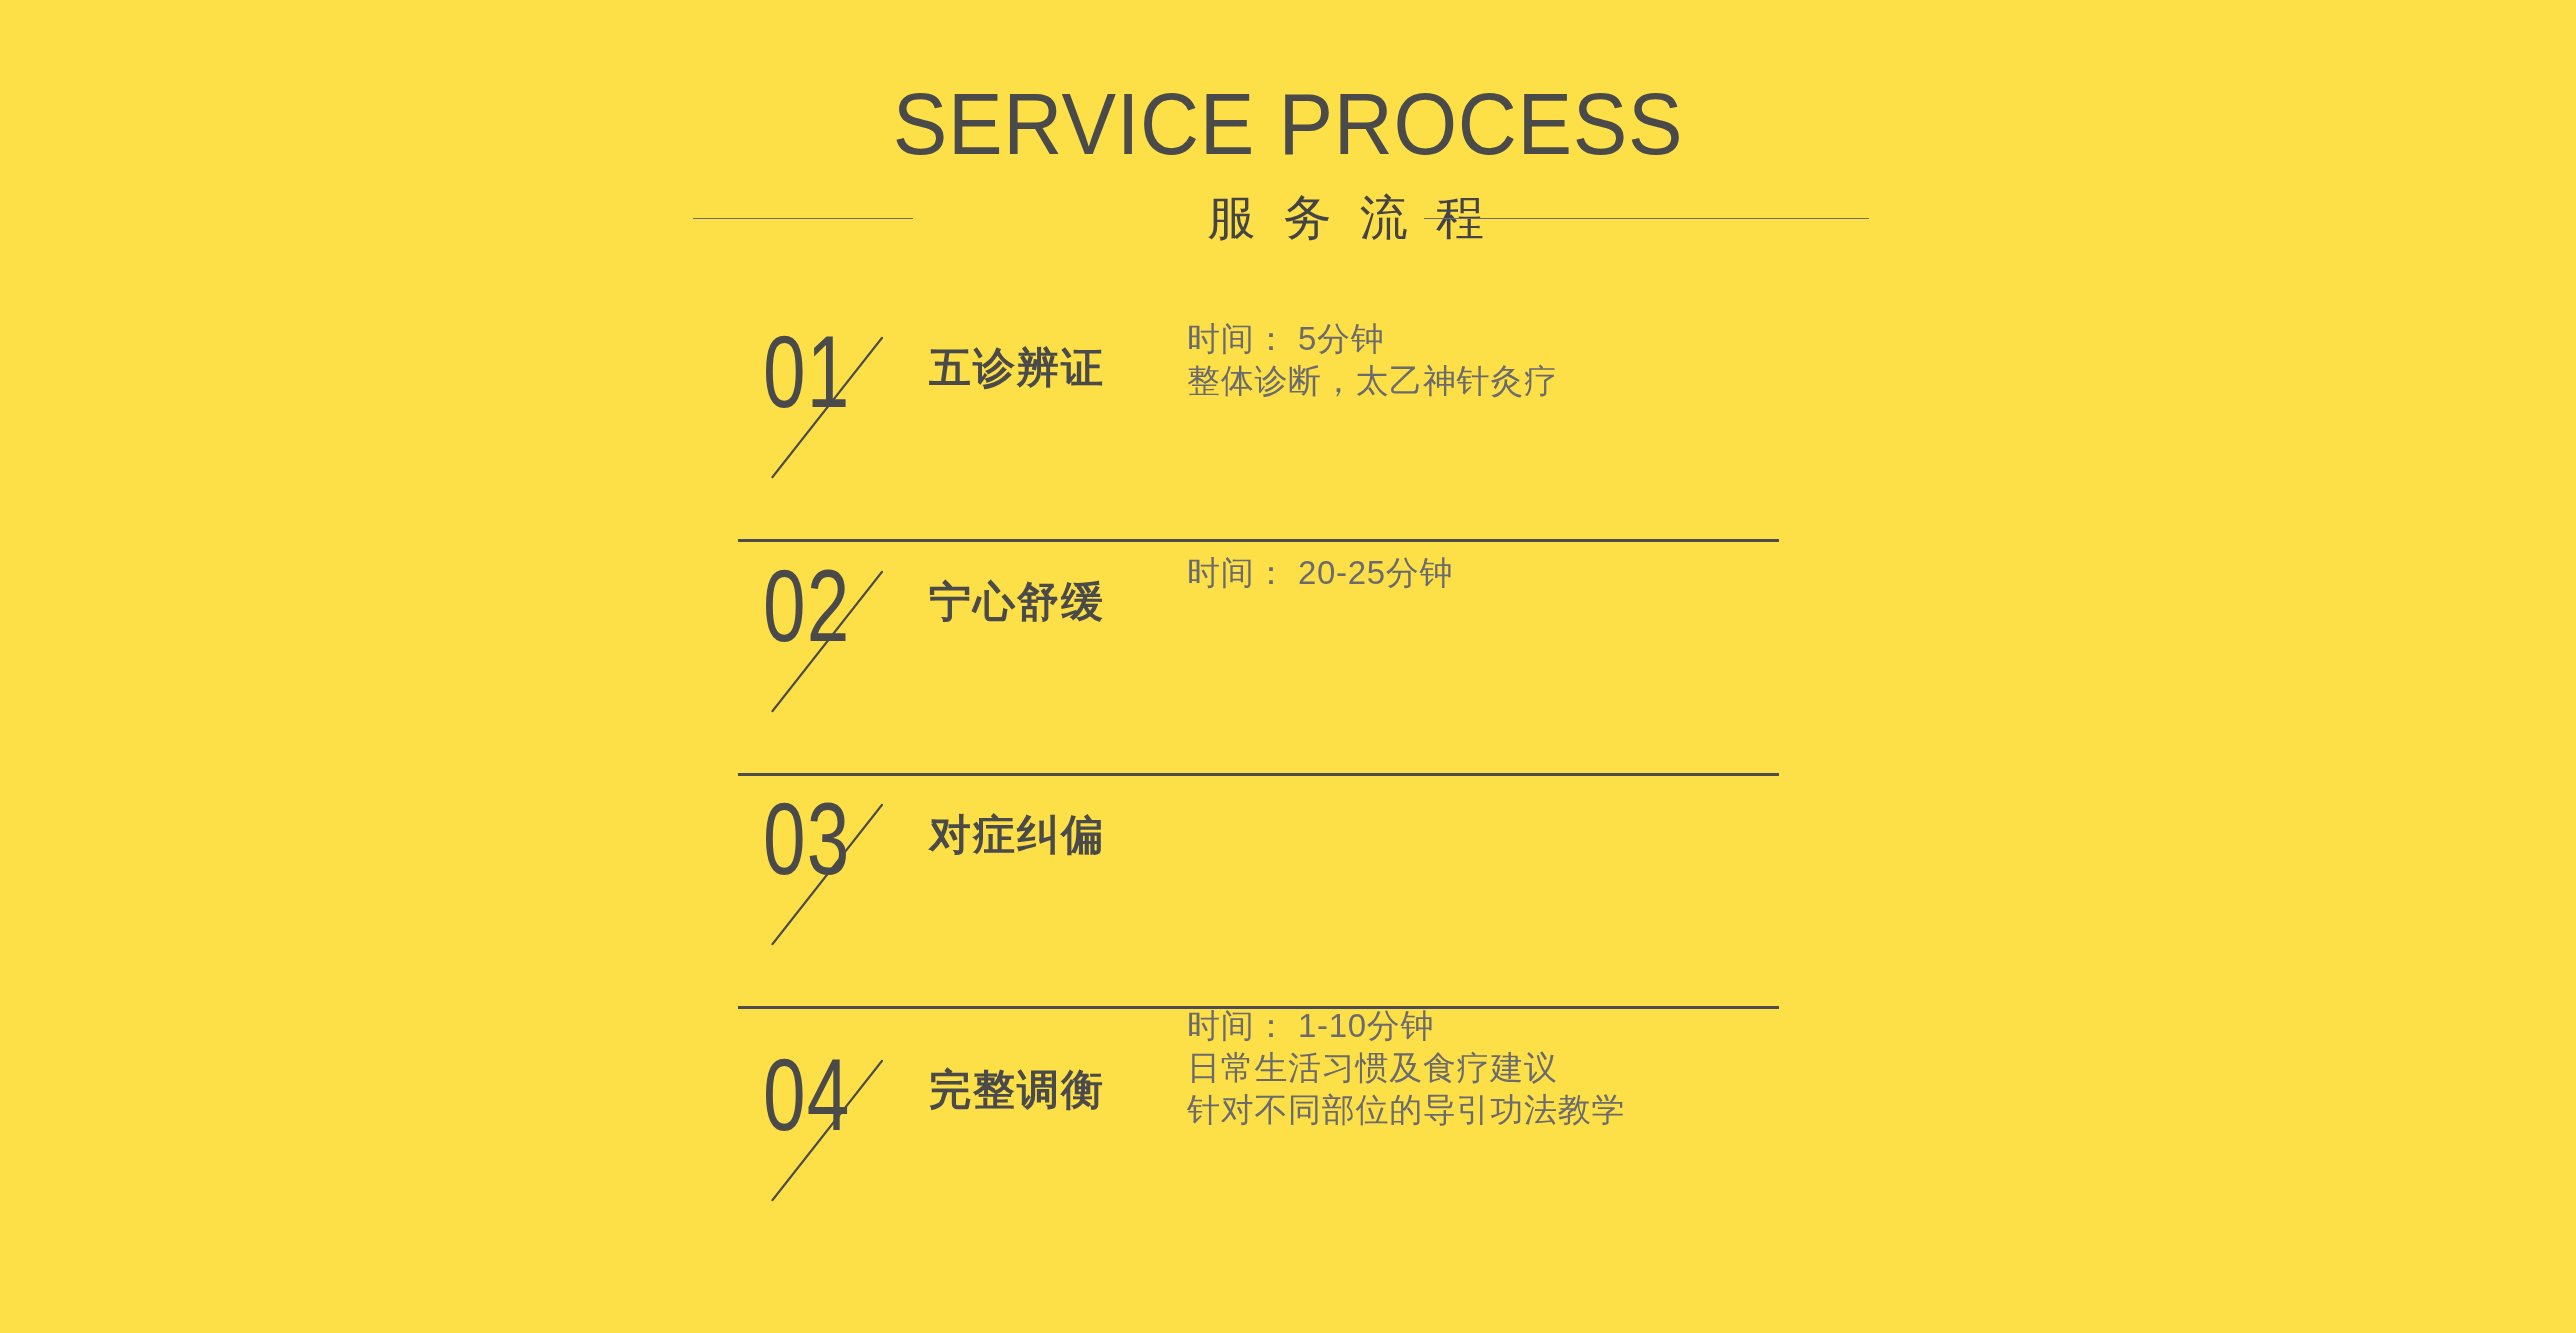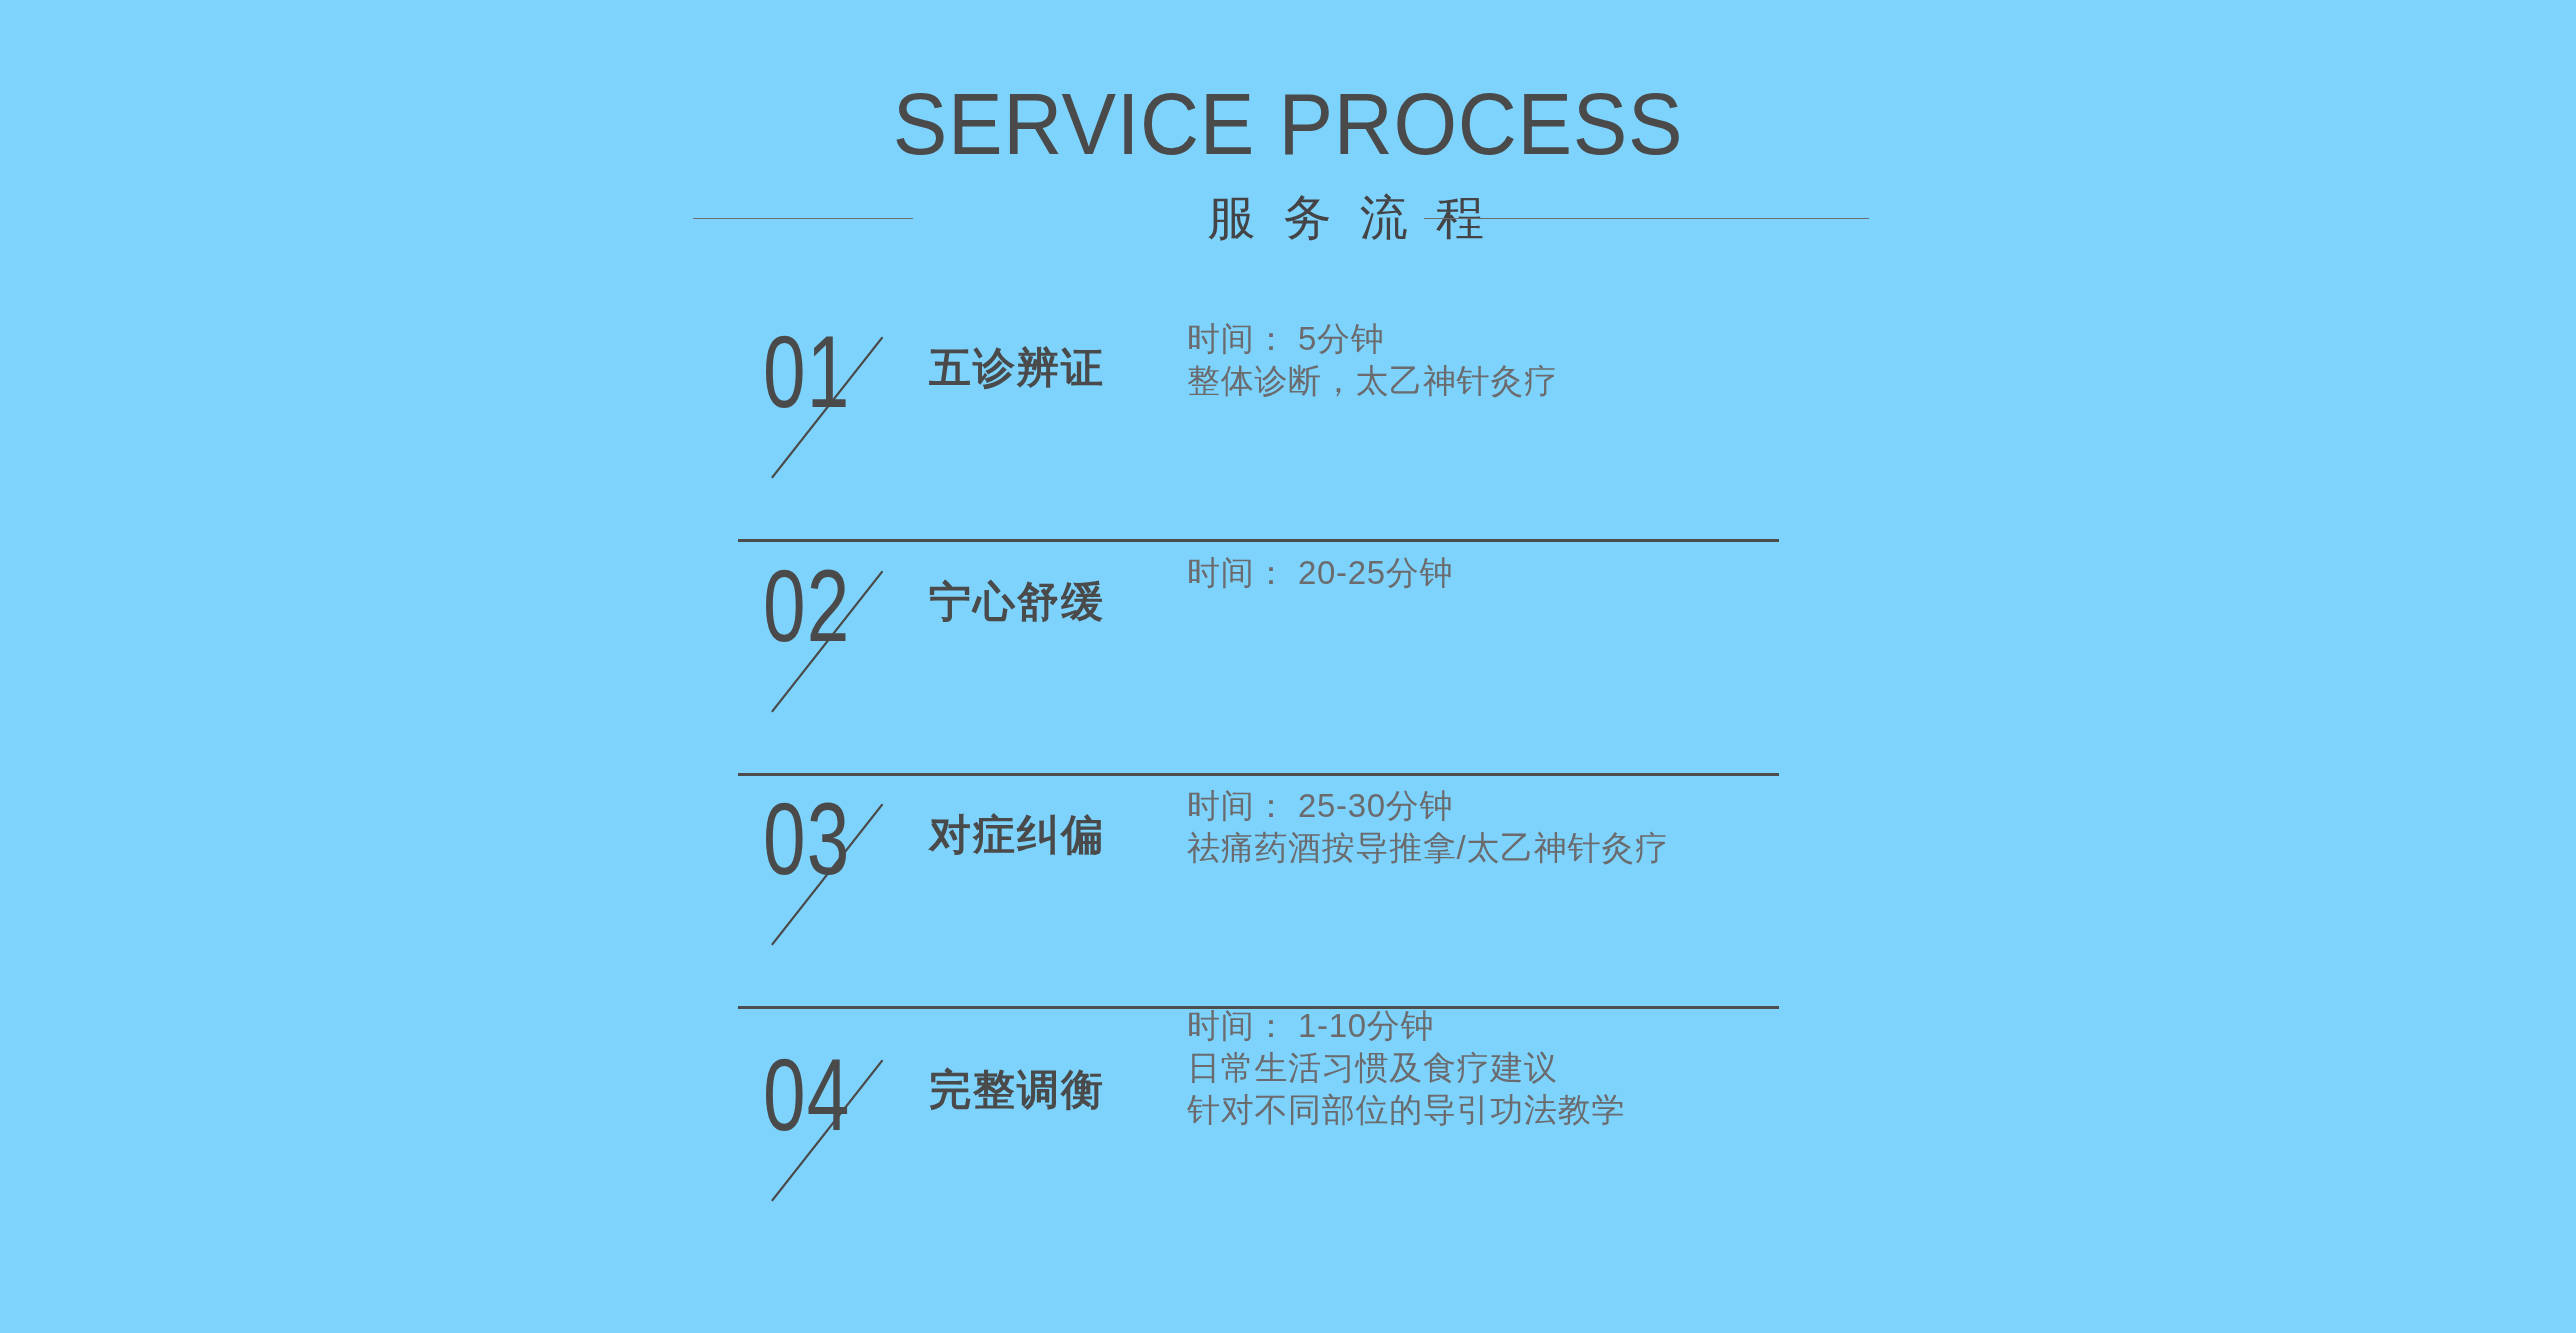--- a/index.html
+++ b/index.html
@@ -8,21 +8,21 @@
     background: #ffffff;
   }
   body {
     font-family: "Liberation Sans", "DejaVu Sans", sans-serif;
     -webkit-font-smoothing: antialiased;
   }
   #page {
     position: relative;
     width: 2576px;
     height: 1333px;
-    background: #7dd3fc;
+    background: #fde047;
     overflow: hidden;
   }
 
   
   .header {
     position: absolute;
     left: 0;
     top: 0;
     width: 2576px;
     height: 271px;
@@ -212,24 +212,20 @@
     </div>
 
     <div class="process-row row-3" style="top:775px;">
       <div class="step-mark">
         <div class="step-number">03</div>
         <svg class="step-slash" viewBox="0 0 250 260">
           <line x1="14" y1="250" x2="176" y2="44"></line>
         </svg>
       </div>
       <div class="step-title">对症纠偏</div>
-      <div class="step-desc">
-        <div class="desc-line">时间： 25-30分钟</div>
-        <div class="desc-line">祛痛药酒按导推拿/太乙神针灸疗</div>
-      </div>
       <div class="row-divider"></div>
     </div>
 
     <div class="process-row row-4" style="top:1009px;">
       <div class="step-mark">
         <div class="step-number">04</div>
         <svg class="step-slash" viewBox="0 0 250 260">
           <line x1="14" y1="250" x2="176" y2="44"></line>
         </svg>
       </div>

